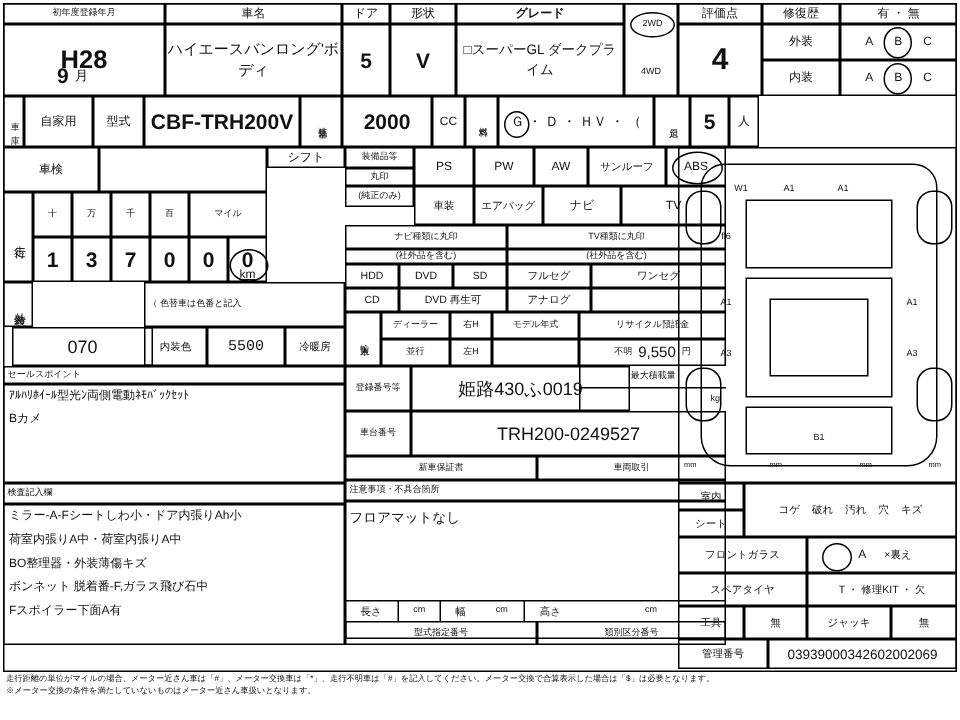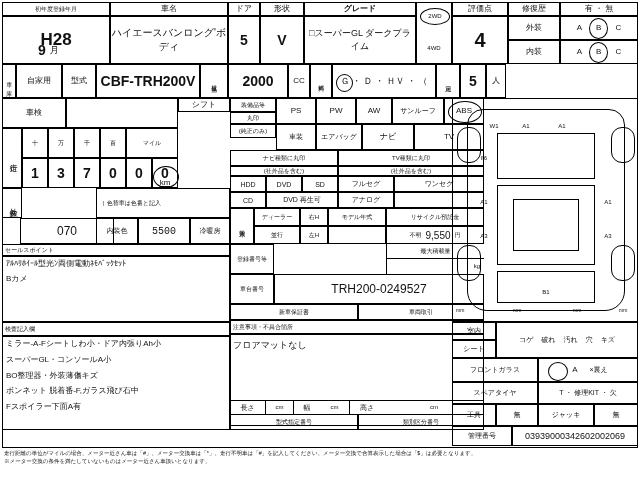--- a/index.html
+++ b/index.html
@@ -116,21 +116,21 @@
   <div class="cell t14" style="left:126px;top:158px;width:26px;height:30px;">0</div>
   <div class="cell t14" style="left:152px;top:158px;width:26px;height:30px;">0</div>
   <div class="cell t8" style="left:152px;top:158px;width:26px;height:30px;border:none;align-items:flex-end;justify-content:center;text-decoration:underline;">km</div>
   <div class="ell" style="left:153px;top:166px;width:24px;height:20px;"></div>
 
   <div class="cell t8" style="left:2px;top:188px;width:20px;height:30px;">
     <span class="vert">外装色</span>
   </div>
   <div class="cell t6 left" style="left:96px;top:188px;width:134px;height:30px;">（  色替車は色番と記入</div>
 
-  <div class="cell t12" style="left:20px;top:218px;width:94px;height:26px;text-align:right;">070</div>
+  <div class="cell t12" style="left:8px;top:218px;width:94px;height:26px;text-align:right;">070</div>
   <div class="cell t7" style="left:96px;top:218px;width:42px;height:26px;font-size:7px;">内装色</div>
   <div class="cell t10" style="left:138px;top:218px;width:52px;height:26px;font-family:Liberation Mono, monospace;">5500</div>
   <div class="cell t7" style="left:190px;top:218px;width:40px;height:26px;font-size:7px;">冷暖房</div>
 
   <div class="cell t6" style="left:230px;top:98px;width:46px;height:14px;">装備品等</div>
   <div class="cell t6" style="left:230px;top:112px;width:46px;height:12px;">丸印</div>
   <div class="cell t6" style="left:230px;top:124px;width:46px;height:14px;">(純正のみ)</div>
 
   <div class="cell t8" style="left:276px;top:98px;width:40px;height:26px;">PS</div>
   <div class="cell t8" style="left:316px;top:98px;width:40px;height:26px;">PW</div>
@@ -172,20 +172,21 @@
   <div class="cell t6" style="left:328px;top:208px;width:58px;height:18px;">モデル年式</div>
   <div class="cell" style="left:328px;top:226px;width:58px;height:18px;"></div>
   <div class="cell t6" style="left:386px;top:208px;width:98px;height:18px;">リサイクル預託金</div>
   <div class="cell" style="left:386px;top:226px;width:98px;height:18px;">
     <span class="t6" style="margin-right:4px;">不明</span>
     <span class="t10">9,550</span>
     <span class="t6" style="margin-left:4px;">円</span>
   </div>
 
   <div class="cell t6" style="left:230px;top:244px;width:44px;height:30px;">登録番号等</div>
+  <div class="cell t12" style="left:274px;top:244px;width:146px;height:30px;">姫路430ふ0019</div>
   <div class="cell t6" style="left:386px;top:244px;width:98px;height:15px;border:none;border-left:1px solid #000;border-bottom:1px solid #000;">最大積載量</div>
   <div class="cell t6" style="left:386px;top:259px;width:98px;height:15px;border:none;border-left:1px solid #000;justify-content:flex-end;padding-right:4px;">kg</div>
 
   <div class="cell t6" style="left:230px;top:274px;width:44px;height:30px;">
     <span>車台番号</span>
   </div>
   <div class="cell t12" style="left:274px;top:274px;width:210px;height:30px;">TRH200-0249527</div>
 
   <div class="cell t6" style="left:230px;top:304px;width:128px;height:16px;">新車保証書</div>
   <div class="cell t6" style="left:358px;top:304px;width:126px;height:16px;">車両取引</div>
@@ -205,21 +206,21 @@
 
   <div class="cell t6 left" style="left:2px;top:244px;width:228px;height:12px;">セールスポイント</div>
   <div class="cell" style="left:2px;top:256px;width:228px;height:66px;flex-direction:column;align-items:flex-start;justify-content:flex-start;padding:3px 3px;">
     <div class="t8" style="margin-bottom:6px;">ｱﾙﾊﾘﾎｲｰﾙ型光ﾝ両側電動ﾈﾓﾊﾞｯｸｾｯﾄ</div>
     <div class="t8">Bカメ</div>
   </div>
 
   <div class="cell t6 left" style="left:2px;top:322px;width:228px;height:14px;">検査記入欄</div>
   <div class="cell" style="left:2px;top:336px;width:228px;height:94px;flex-direction:column;align-items:flex-start;justify-content:flex-start;padding:3px;">
     <div class="t8" style="margin-bottom:7px;">ミラー-A-Fシートしわ小・ドア内張りAh小</div>
-    <div class="t8" style="margin-bottom:7px;">スーパーGL・コンソールA小</div>
+    <div class="t8" style="margin-bottom:7px;">荷室内張りA中・荷室内張りA中</div>
     <div class="t8" style="margin-bottom:7px;">BO整理器・外装薄傷キズ</div>
     <div class="t8" style="margin-bottom:7px;">ボンネット 脱着番-F,ガラス飛び石中</div>
     <div class="t8">Fスポイラー下面A有</div>
   </div>
 
   <div class="cell" style="left:452px;top:98px;width:186px;height:224px;">
     <div class="diag" style="position:relative;width:100%;height:100%;">
 
       <div style="position:absolute;left:14px;top:10px;width:156px;height:200px;border:1.5px solid #000;border-radius:16px 16px 20px 20px;"></div>
 

